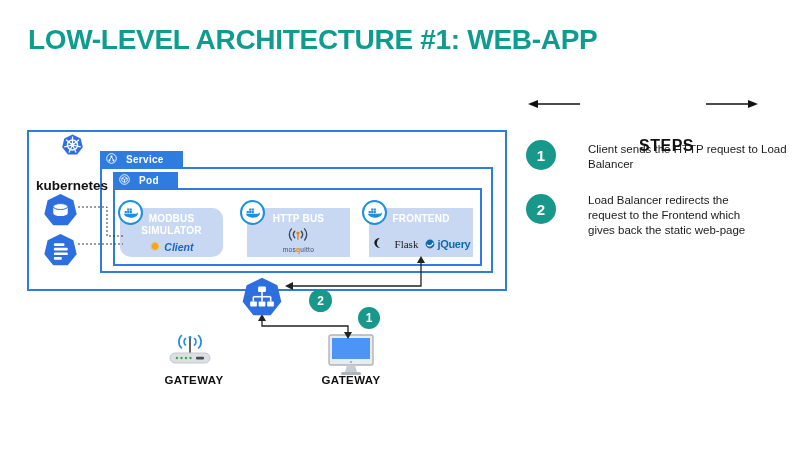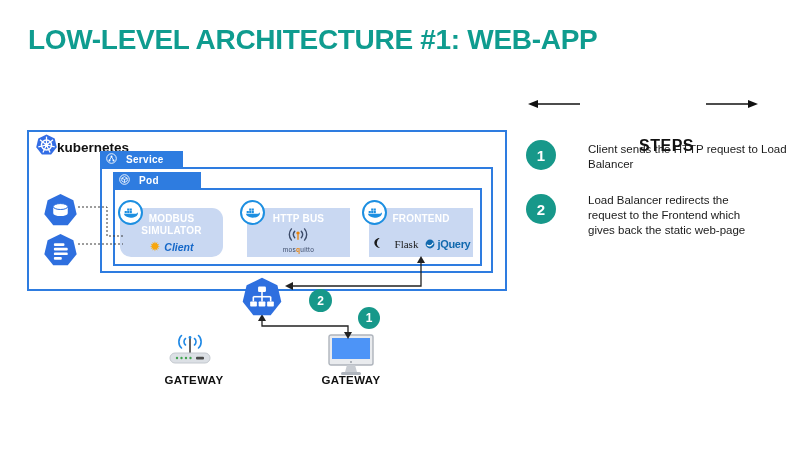--- a/index.html
+++ b/index.html
@@ -5,28 +5,28 @@
   * { margin:0; padding:0; box-sizing:border-box; }
   body { background:#fff; font-family:"Liberation Sans", sans-serif; }
   .canvas { position:relative; width:800px; height:450px; background:#ffffff; overflow:hidden; }
 
   .page-title { position:absolute; left:28px; top:24px; font-size:28px; font-weight:bold;
     color:#0F9C8F; letter-spacing:-0.3px; white-space:nowrap; }
 
   
   .k8s-box { position:absolute; left:27px; top:130px; width:480px; height:161px;
     border:2px solid #2E7CE0; background:#fff; }
-  .k8s-head { position:absolute; left:36px; top:134px; display:flex; align-items:center; gap:0; z-index:3; }
+  .k8s-head { position:absolute; left:36px; top:134px; display:flex; align-items:center; gap:18px; z-index:3;flex-direction:column; }
   .k8s-head .lbl { font-size:13.5px; font-weight:bold; color:#111; }
 
   .tab { position:absolute; height:16px; background:#2E7CE0; color:#ffffff; display:flex;
     align-items:center; gap:9px; padding-left:6px; z-index:3; }
   .tab .lbl { font-size:10px; font-weight:bold; letter-spacing:0.3px; }
   .svc-tab { left:100px; top:151px; width:83px; }
-  .pod-tab { left:113px; top:172px; width:88px; }
+  .pod-tab { left:113px; top:172px; width:65px; }
   .svc-box { position:absolute; left:100px; top:167px; width:393px; height:106px; border:2px solid #2E7CE0; }
   .pod-box { position:absolute; left:113px; top:188px; width:369px; height:78px; border:2px solid #2E7CE0; }
 
   .app-box { position:absolute; top:208px; height:49px; background:#C9D8F2; z-index:2; }
   .app-box .app-title { margin-top:5px; padding:0 10px; text-align:center; font-size:10px;
     font-weight:bold; color:#fff; line-height:1.2; letter-spacing:0.2px; }
   .app-logo-row { position:absolute; left:0; right:0; bottom:4px; display:flex;
     justify-content:center; align-items:center; gap:7px; }
 
   .modbus-star { color:#F7A60D; font-size:13px; margin-right:-3px; line-height:1; }

